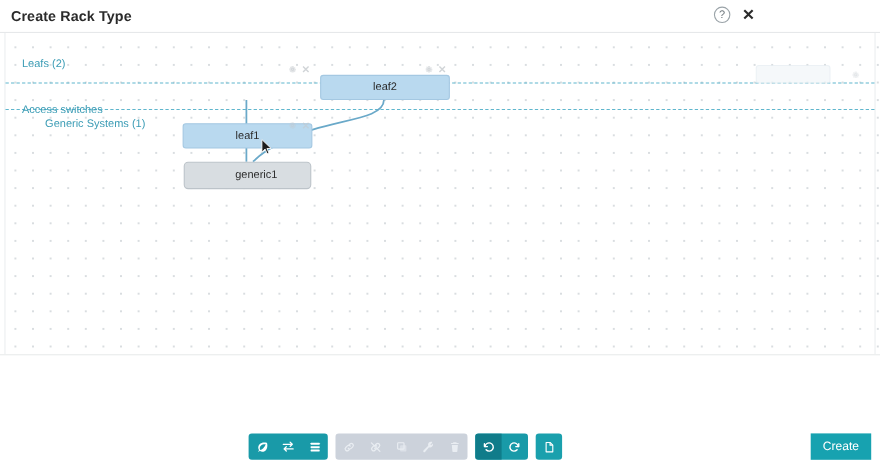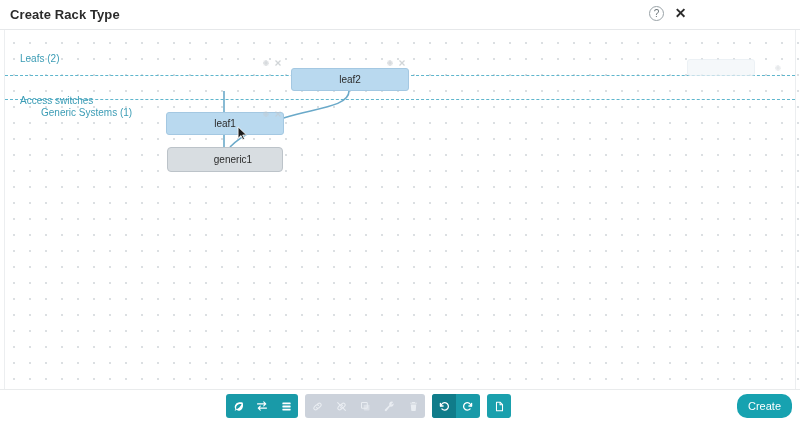--- a/index.html
+++ b/index.html
@@ -67,21 +67,21 @@
     cursor: pointer;
     font-weight: bold;
   }
 
   
   .canvas {
     position: absolute;
     left: 0;
     top: 29px;
     width: 800px;
-    height: 361px;
+    height: 294px;
     background-color: #ffffff;
     background-image:
       radial-gradient(circle, #d9dde0 0.7px, transparent 0.8px);
     background-size: 16px 16px;
     background-position: 6px 5px;
     border-top: 1px solid #e6e8ea;
     border-bottom: 1px solid #e9ebec;
     overflow: hidden;
   }
   .canvas-left-edge {
@@ -228,21 +228,21 @@
   .create-btn {
     position: absolute;
     right: 8px;
     top: 4px;
     width: 55px;
     height: 24px;
     background: #17a2b0;
     color: #ffffff;
     font-size: 11px;
     border: none;
-    border-radius: 10px;
+    border-radius: 0;
     cursor: pointer;
     display: flex;
     align-items: center;
     justify-content: center;
     font-family: "Liberation Sans", sans-serif;
   }
 </style>
 </head>
 <body>
 

